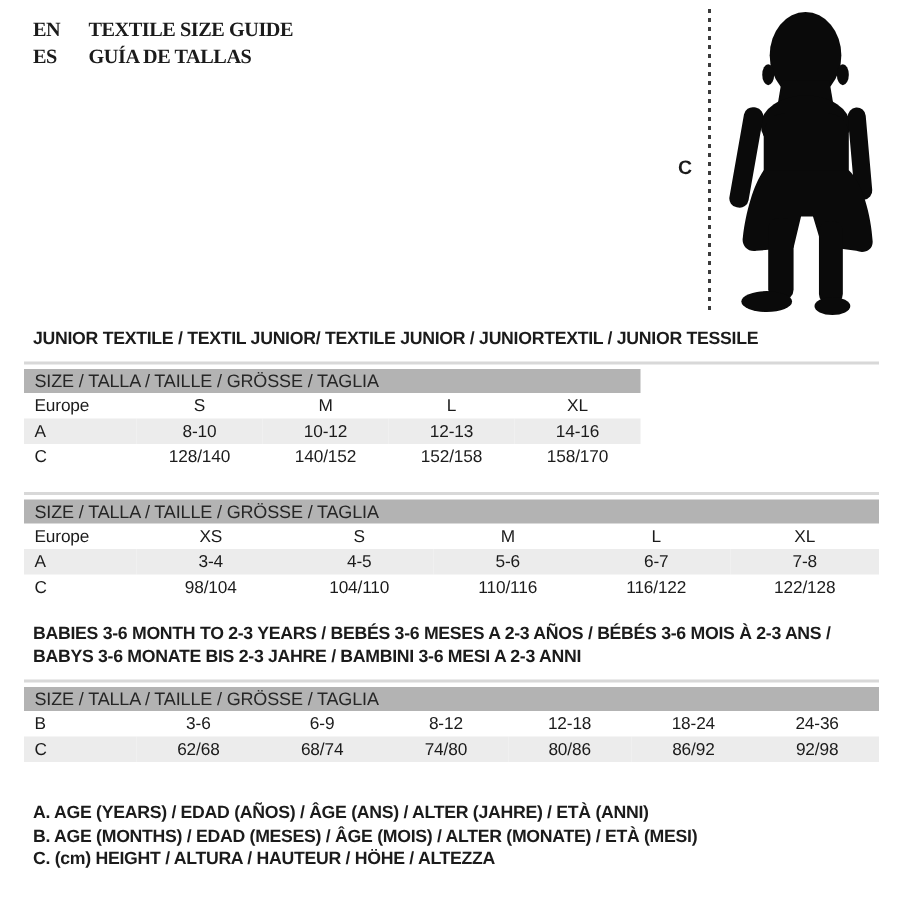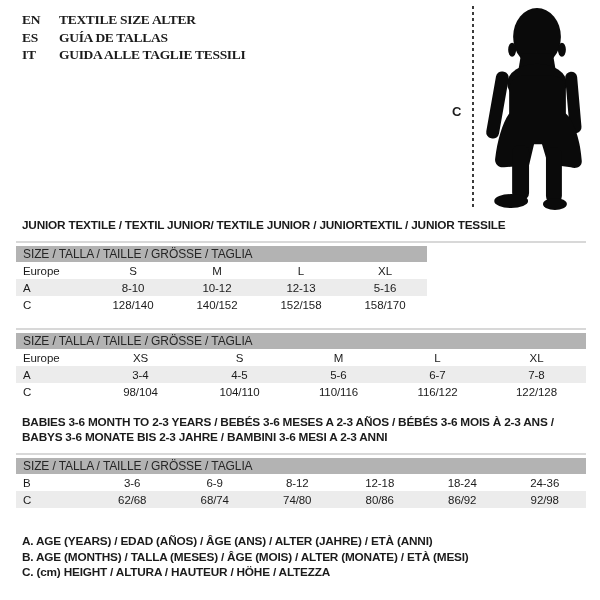--- a/index.html
+++ b/index.html
@@ -38,29 +38,25 @@
 </style>
 </head>
 <body>
 
 <div class="page">
 
   <div class="top">
     <ul class="langs">
       <li>
         <span class="lang-code">EN</span>
-        <span>TEXTILE SIZE ALTER</span>
+        <span>TEXTILE SIZE GUIDE</span>
       </li>
       <li>
         <span class="lang-code">ES</span>
         <span>GUÍA DE TALLAS</span>
-      </li>
-      <li>
-        <span class="lang-code">IT</span>
-        <span>GUIDA ALLE TAGLIE TESSILI</span>
       </li>
     </ul>
 
     <div class="figure">
       <span class="c-label">C</span>
       <div class="dash-line"></div>
       <svg class="baby-svg" width="112" height="204" viewBox="0 0 110 205" xmlns="http://www.w3.org/2000/svg">
         <g fill="#0a0a0a">
           <ellipse cx="52" cy="31" rx="24" ry="29"></ellipse>
           <ellipse cx="27" cy="44" rx="4" ry="7"></ellipse>
@@ -102,21 +98,21 @@
           <td>S</td>
           <td>M</td>
           <td>L</td>
           <td>XL</td>
         </tr>
         <tr>
           <td>A</td>
           <td>8-10</td>
           <td>10-12</td>
           <td>12-13</td>
-          <td>5-16</td>
+          <td>14-16</td>
         </tr>
         <tr>
           <td>C</td>
           <td>128/140</td>
           <td>140/152</td>
           <td>152/158</td>
           <td>158/170</td>
         </tr>
       </tbody>
         </table>
@@ -201,17 +197,17 @@
           <td>86/92</td>
           <td>92/98</td>
         </tr>
       </tbody>
         </table>
     </div>
   </div>
 
   <div class="notes">
     <div class="note">A. AGE (YEARS) / EDAD (AÑOS) / ÂGE (ANS) / ALTER (JAHRE) / ETÀ (ANNI)</div>
-    <div class="note">B. AGE (MONTHS) / TALLA (MESES) / ÂGE (MOIS) / ALTER (MONATE) / ETÀ (MESI)</div>
+    <div class="note">B. AGE (MONTHS) / EDAD (MESES) / ÂGE (MOIS) / ALTER (MONATE) / ETÀ (MESI)</div>
     <div class="note">C. (cm) HEIGHT / ALTURA / HAUTEUR / HÖHE / ALTEZZA</div>
   </div>
 
 </div>
 
 </body></html>

